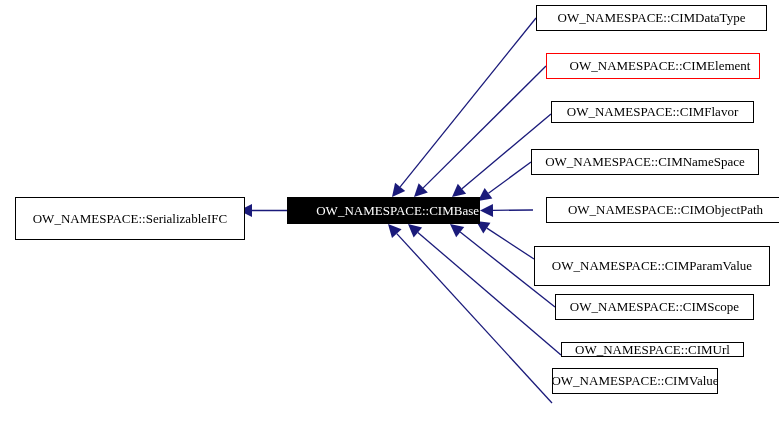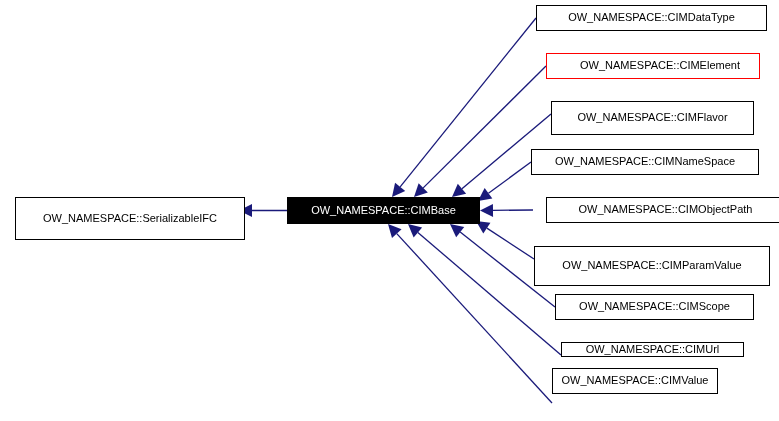--- a/index.html
+++ b/index.html
@@ -28,29 +28,31 @@
     box-sizing: border-box;
     display: flex;
     align-items: center;
     justify-content: center;
     background: #ffffff;
     border: 1px solid #000000;
     white-space: nowrap;
     overflow: hidden;
   }
   .node .node-label {
-    font-size: 11px;
+    font-size: 13px;
     line-height: 11.5px;
     letter-spacing: 0px;
     color: #000000;
     text-align: center;
+    font-family: Liberation Serif, serif;
   }
   .node.focus-node {
     background: #000000;
     border: 1px solid #000000;
+    justify-content: flex-end;
   }
   .node.focus-node .node-label {
     color: #ffffff;
   }
   .node.highlight-node {
     border: 1px solid #ff0000;
   }
 </style>
 </head>
 <body>
@@ -92,21 +94,21 @@
     <span class="node-label">OW_NAMESPACE::CIMBase</span>
   </div>
 
   <div id="derived-nodes">
       <div class="node" style="left: 536px; top: 5px; width: 231px; height: 26px;">
         <span class="node-label">OW_NAMESPACE::CIMDataType</span>
       </div>
       <div class="node highlight-node" style="left: 546px; top: 53px; width: 214px; height: 26px; padding-left: 14px;">
         <span class="node-label">OW_NAMESPACE::CIMElement</span>
       </div>
-      <div class="node" style="left: 551px; top: 101px; width: 203px; height: 34px;">
+      <div class="node" style="left: 551px; top: 101px; width: 203px; height: 22px;">
         <span class="node-label">OW_NAMESPACE::CIMFlavor</span>
       </div>
       <div class="node" style="left: 531px; top: 149px; width: 228px; height: 26px;">
         <span class="node-label">OW_NAMESPACE::CIMNameSpace</span>
       </div>
       <div class="node" style="left: 546px; top: 197px; width: 239px; height: 26px;">
         <span class="node-label">OW_NAMESPACE::CIMObjectPath</span>
       </div>
       <div class="node" style="left: 534px; top: 246px; width: 236px; height: 40px;">
         <span class="node-label">OW_NAMESPACE::CIMParamValue</span>

